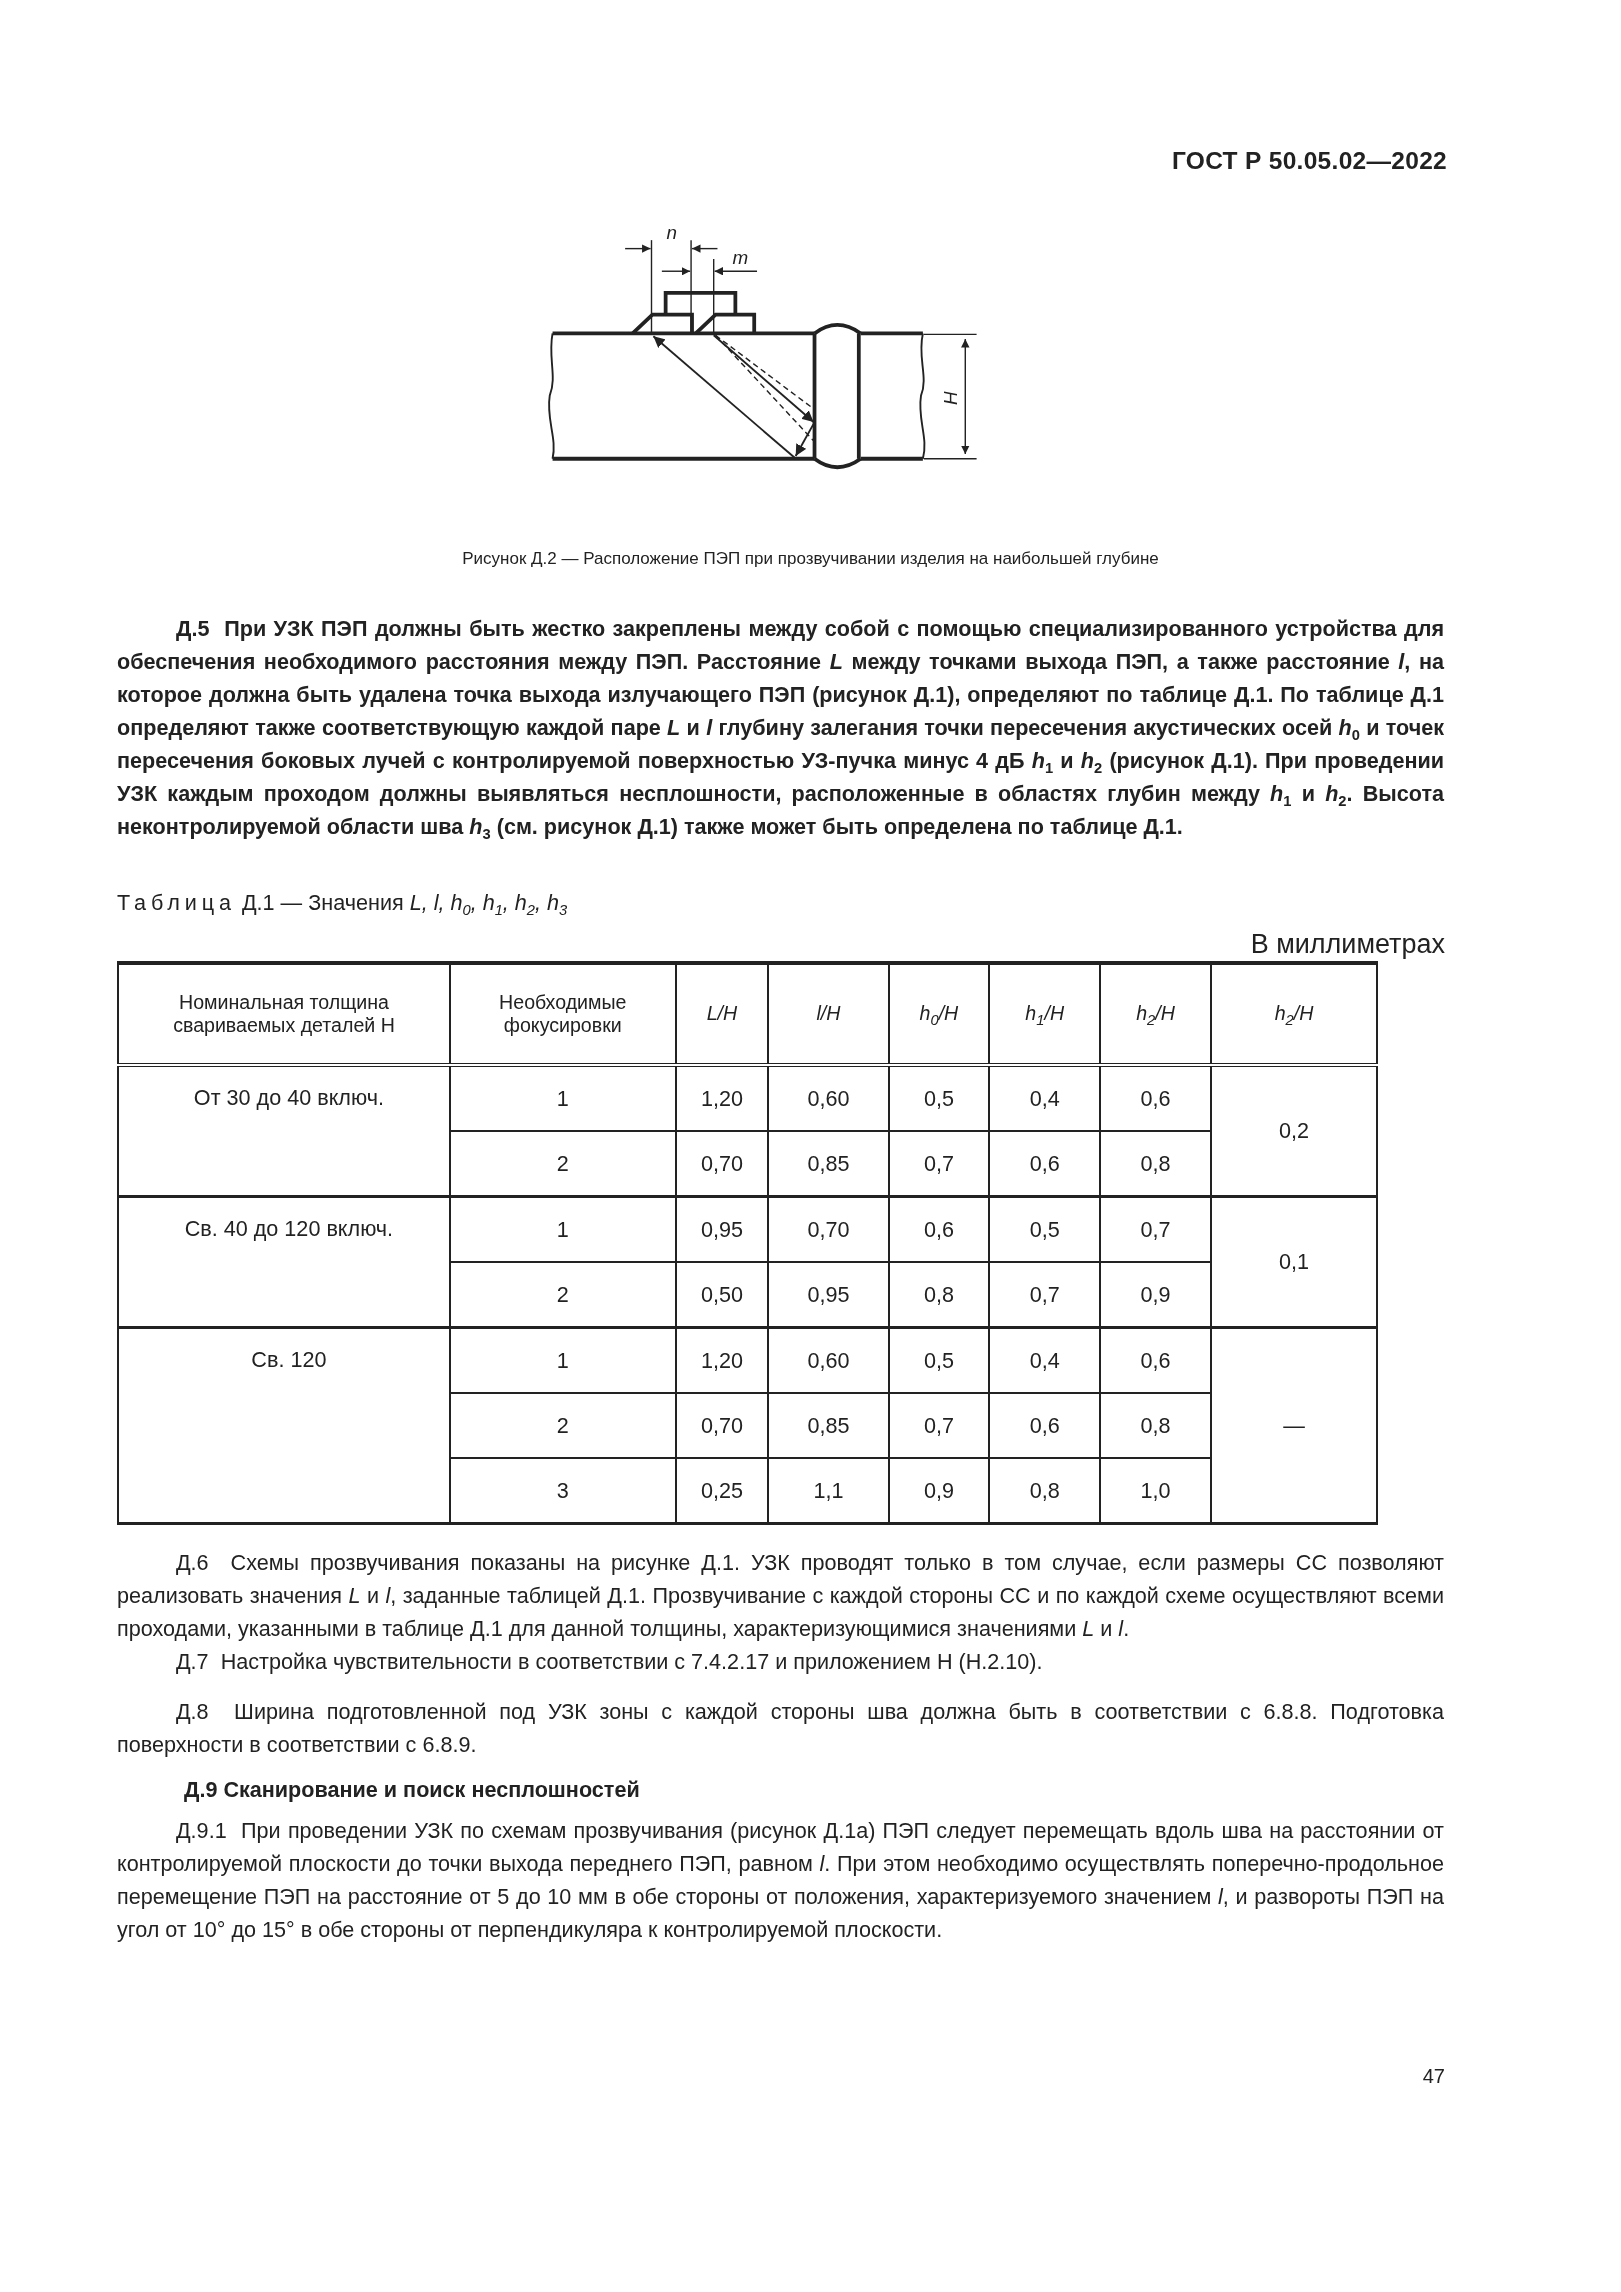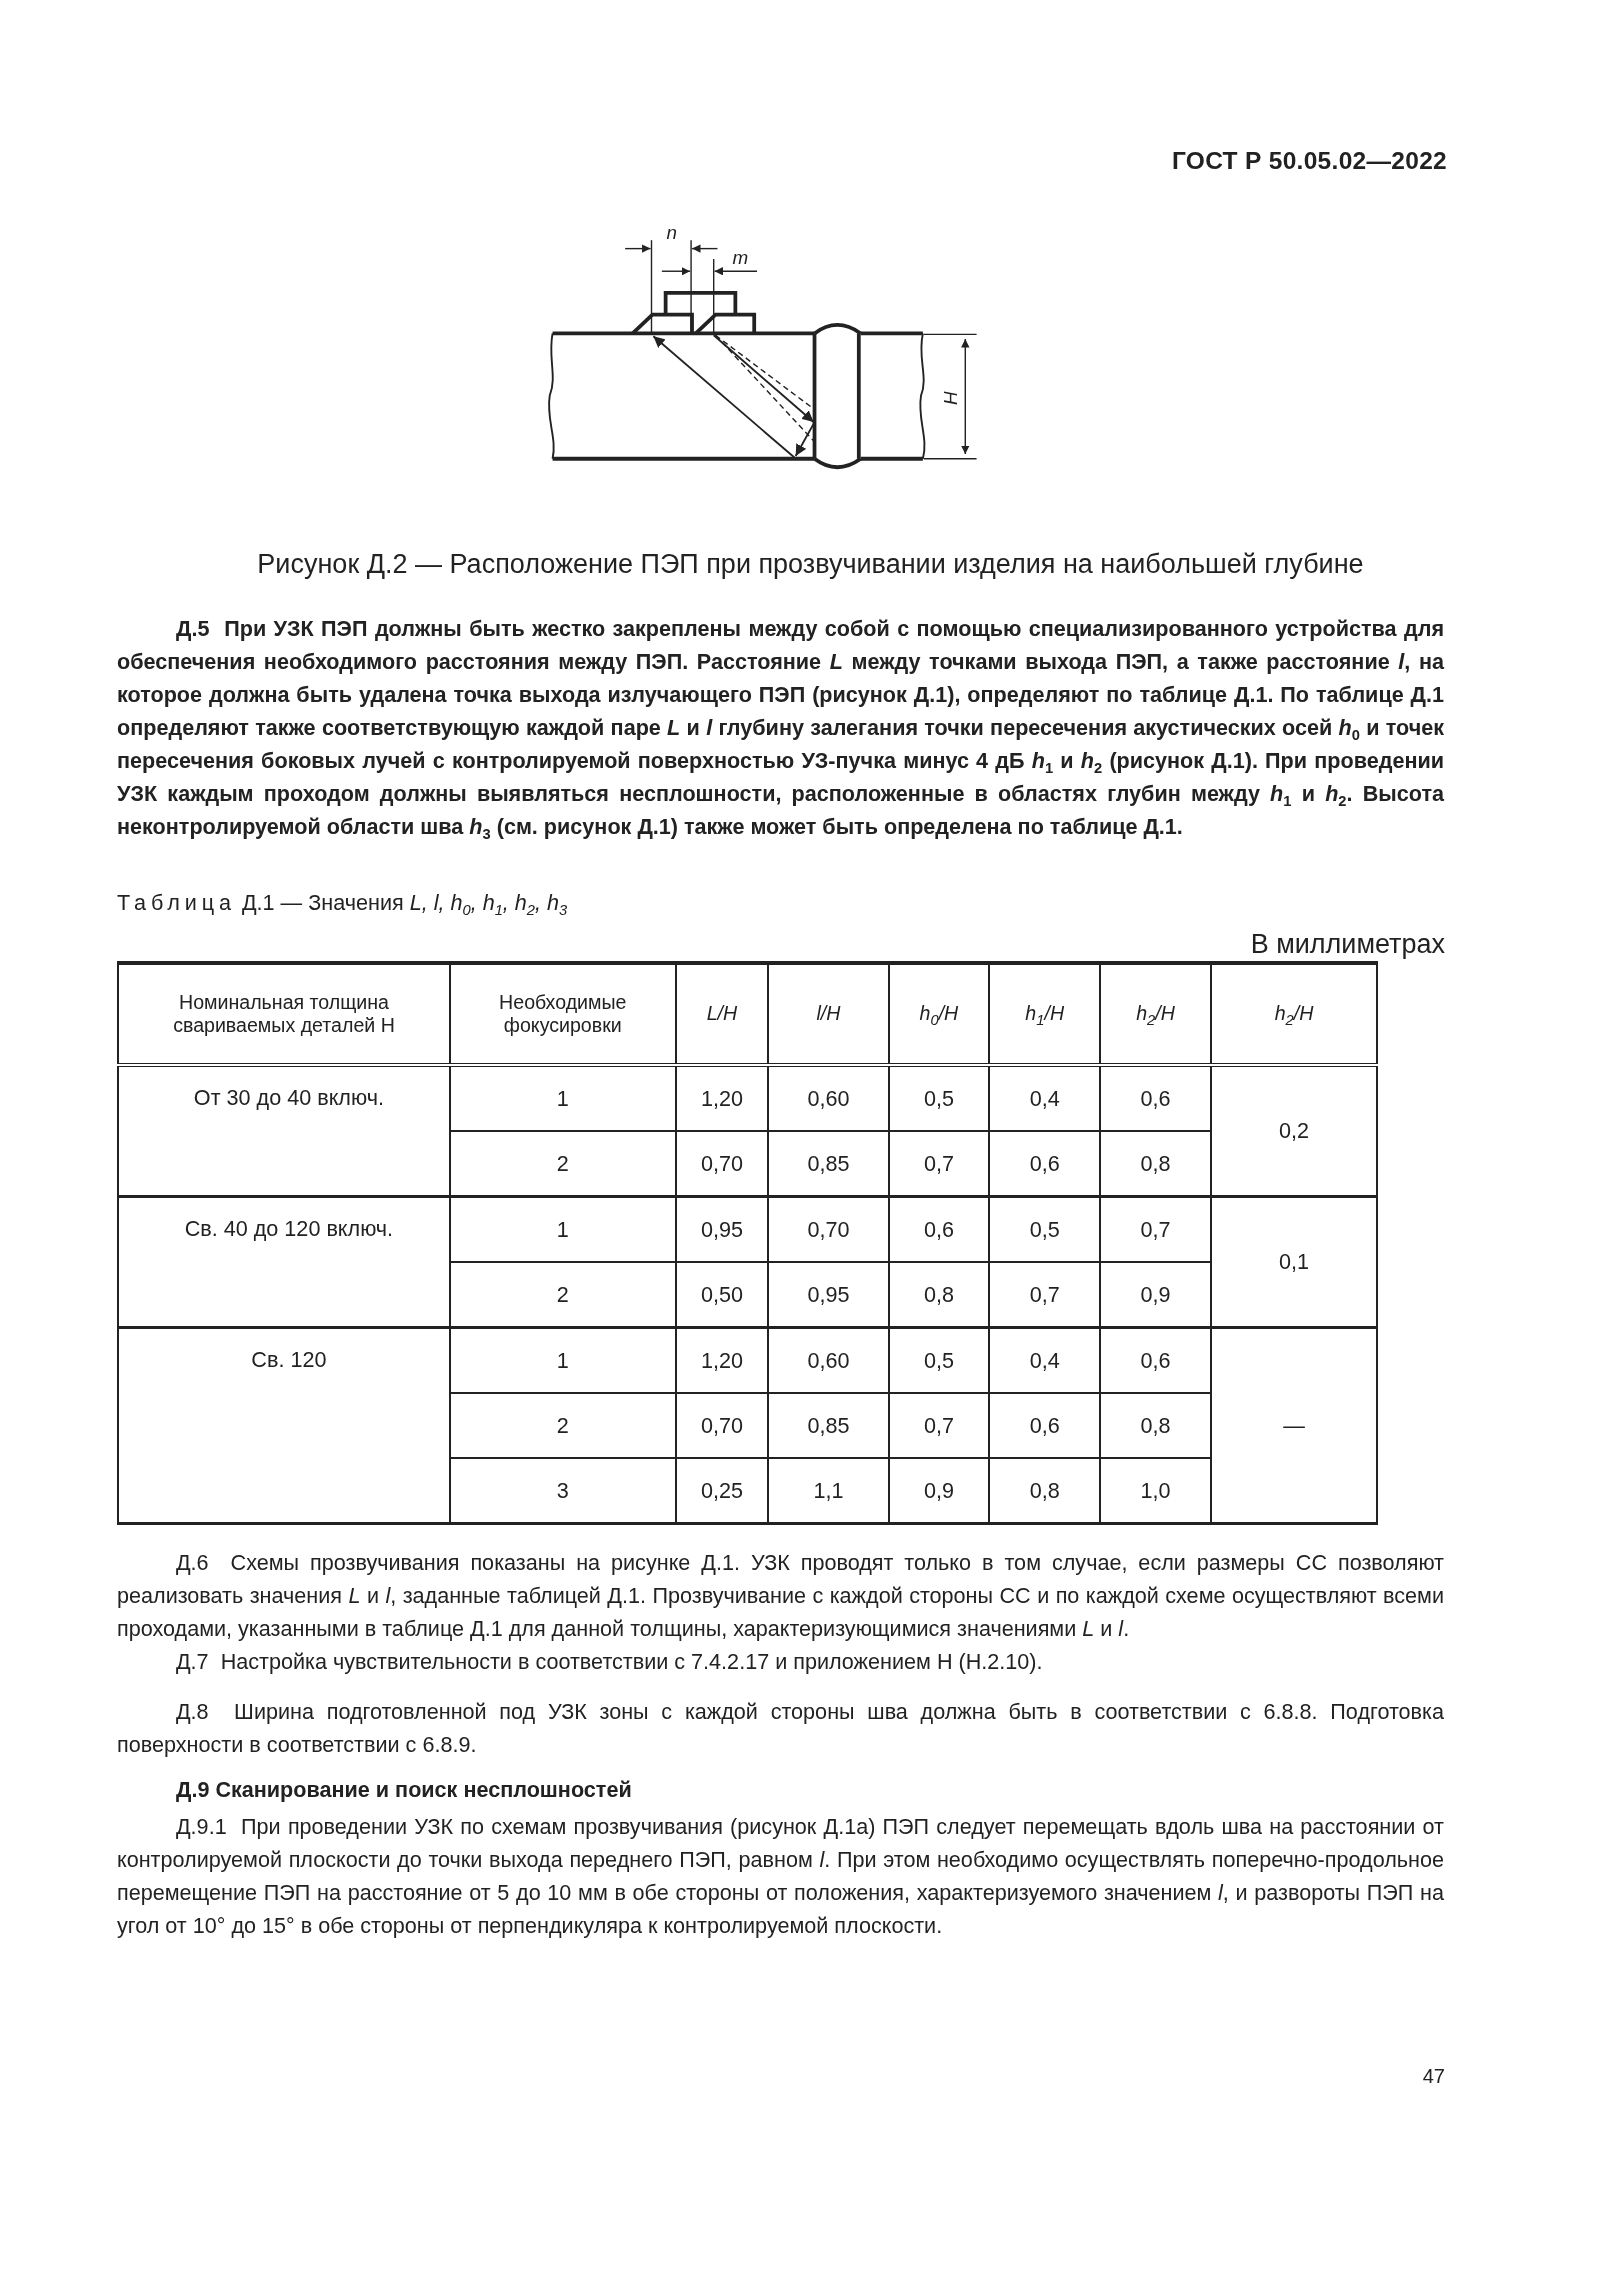--- a/index.html
+++ b/index.html
@@ -10,21 +10,21 @@
   }
   .header-std {
     position: absolute; top: 147px; right: 174px;
     font-size: 24.5px; font-weight: bold; letter-spacing: 0.3px;
   }
   .figure {
     position: absolute; left: 549px; top: 223px; width: 490px; height: 265px;
   }
   .fig-caption {
     position: absolute; left: 0; right: 0; top: 549px; text-align: center;
-    font-size: 27px;
+    font-size: 17px;
   }
   .content {
     position: absolute; left: 117px; width: 1327px;
     font-size: 21.6px; line-height: 33px;
   }
   .p { margin: 0; text-align: justify; text-indent: 59px; }
   .i { font-style: italic; }
   sub { font-size: 14.7px; vertical-align: -4.9px; line-height: 0; }
   .spaced { letter-spacing: 4.9px; margin-top: 28px; }
   .table-title { position: absolute; left: 117px; top: 890px; font-size: 21.6px; }
@@ -37,21 +37,21 @@
     border: 2px solid #222; text-align: center; vertical-align: middle;
     font-weight: normal; padding: 0;
   }
   table.data thead th { height: 98px; font-size: 19.6px; line-height: 23.5px; }
   table.data thead tr { border-top: 4.9px solid #222; border-bottom: 4.9px double #222; }
   table.data tbody tr td { height: 63px; }
   table.data tbody.grp { border-top: 3.9px solid #222; }
   table.data tbody.grp:last-child { border-bottom: 3.9px solid #222; }
   table.data td.thick { text-align: center; vertical-align: top; padding: 17.6px 0 0 9.8px; }
   .page-num { position: absolute; right: 176px; top: 2065px; font-size: 20px; }
-  .heading { font-weight: bold; text-indent: 59px; margin: 0; }
+  .heading { font-weight: bold; text-indent: 59px; margin: 8px; }
 </style>
 </head>
 <body>
 
 <div class="header-std">ГОСТ Р 50.05.02—2022</div>
 
 <svg class="figure" viewBox="0 0 520 280" width="510" height="274" style="left:529px;top:216px;">
   <defs>
     <marker id="arr" viewBox="0 0 10 10" refX="10" refY="5" markerWidth="6" markerHeight="6" orient="auto-start-reverse">
       <path d="M0,0 L10,5 L0,10 z" fill="#222"></path>

